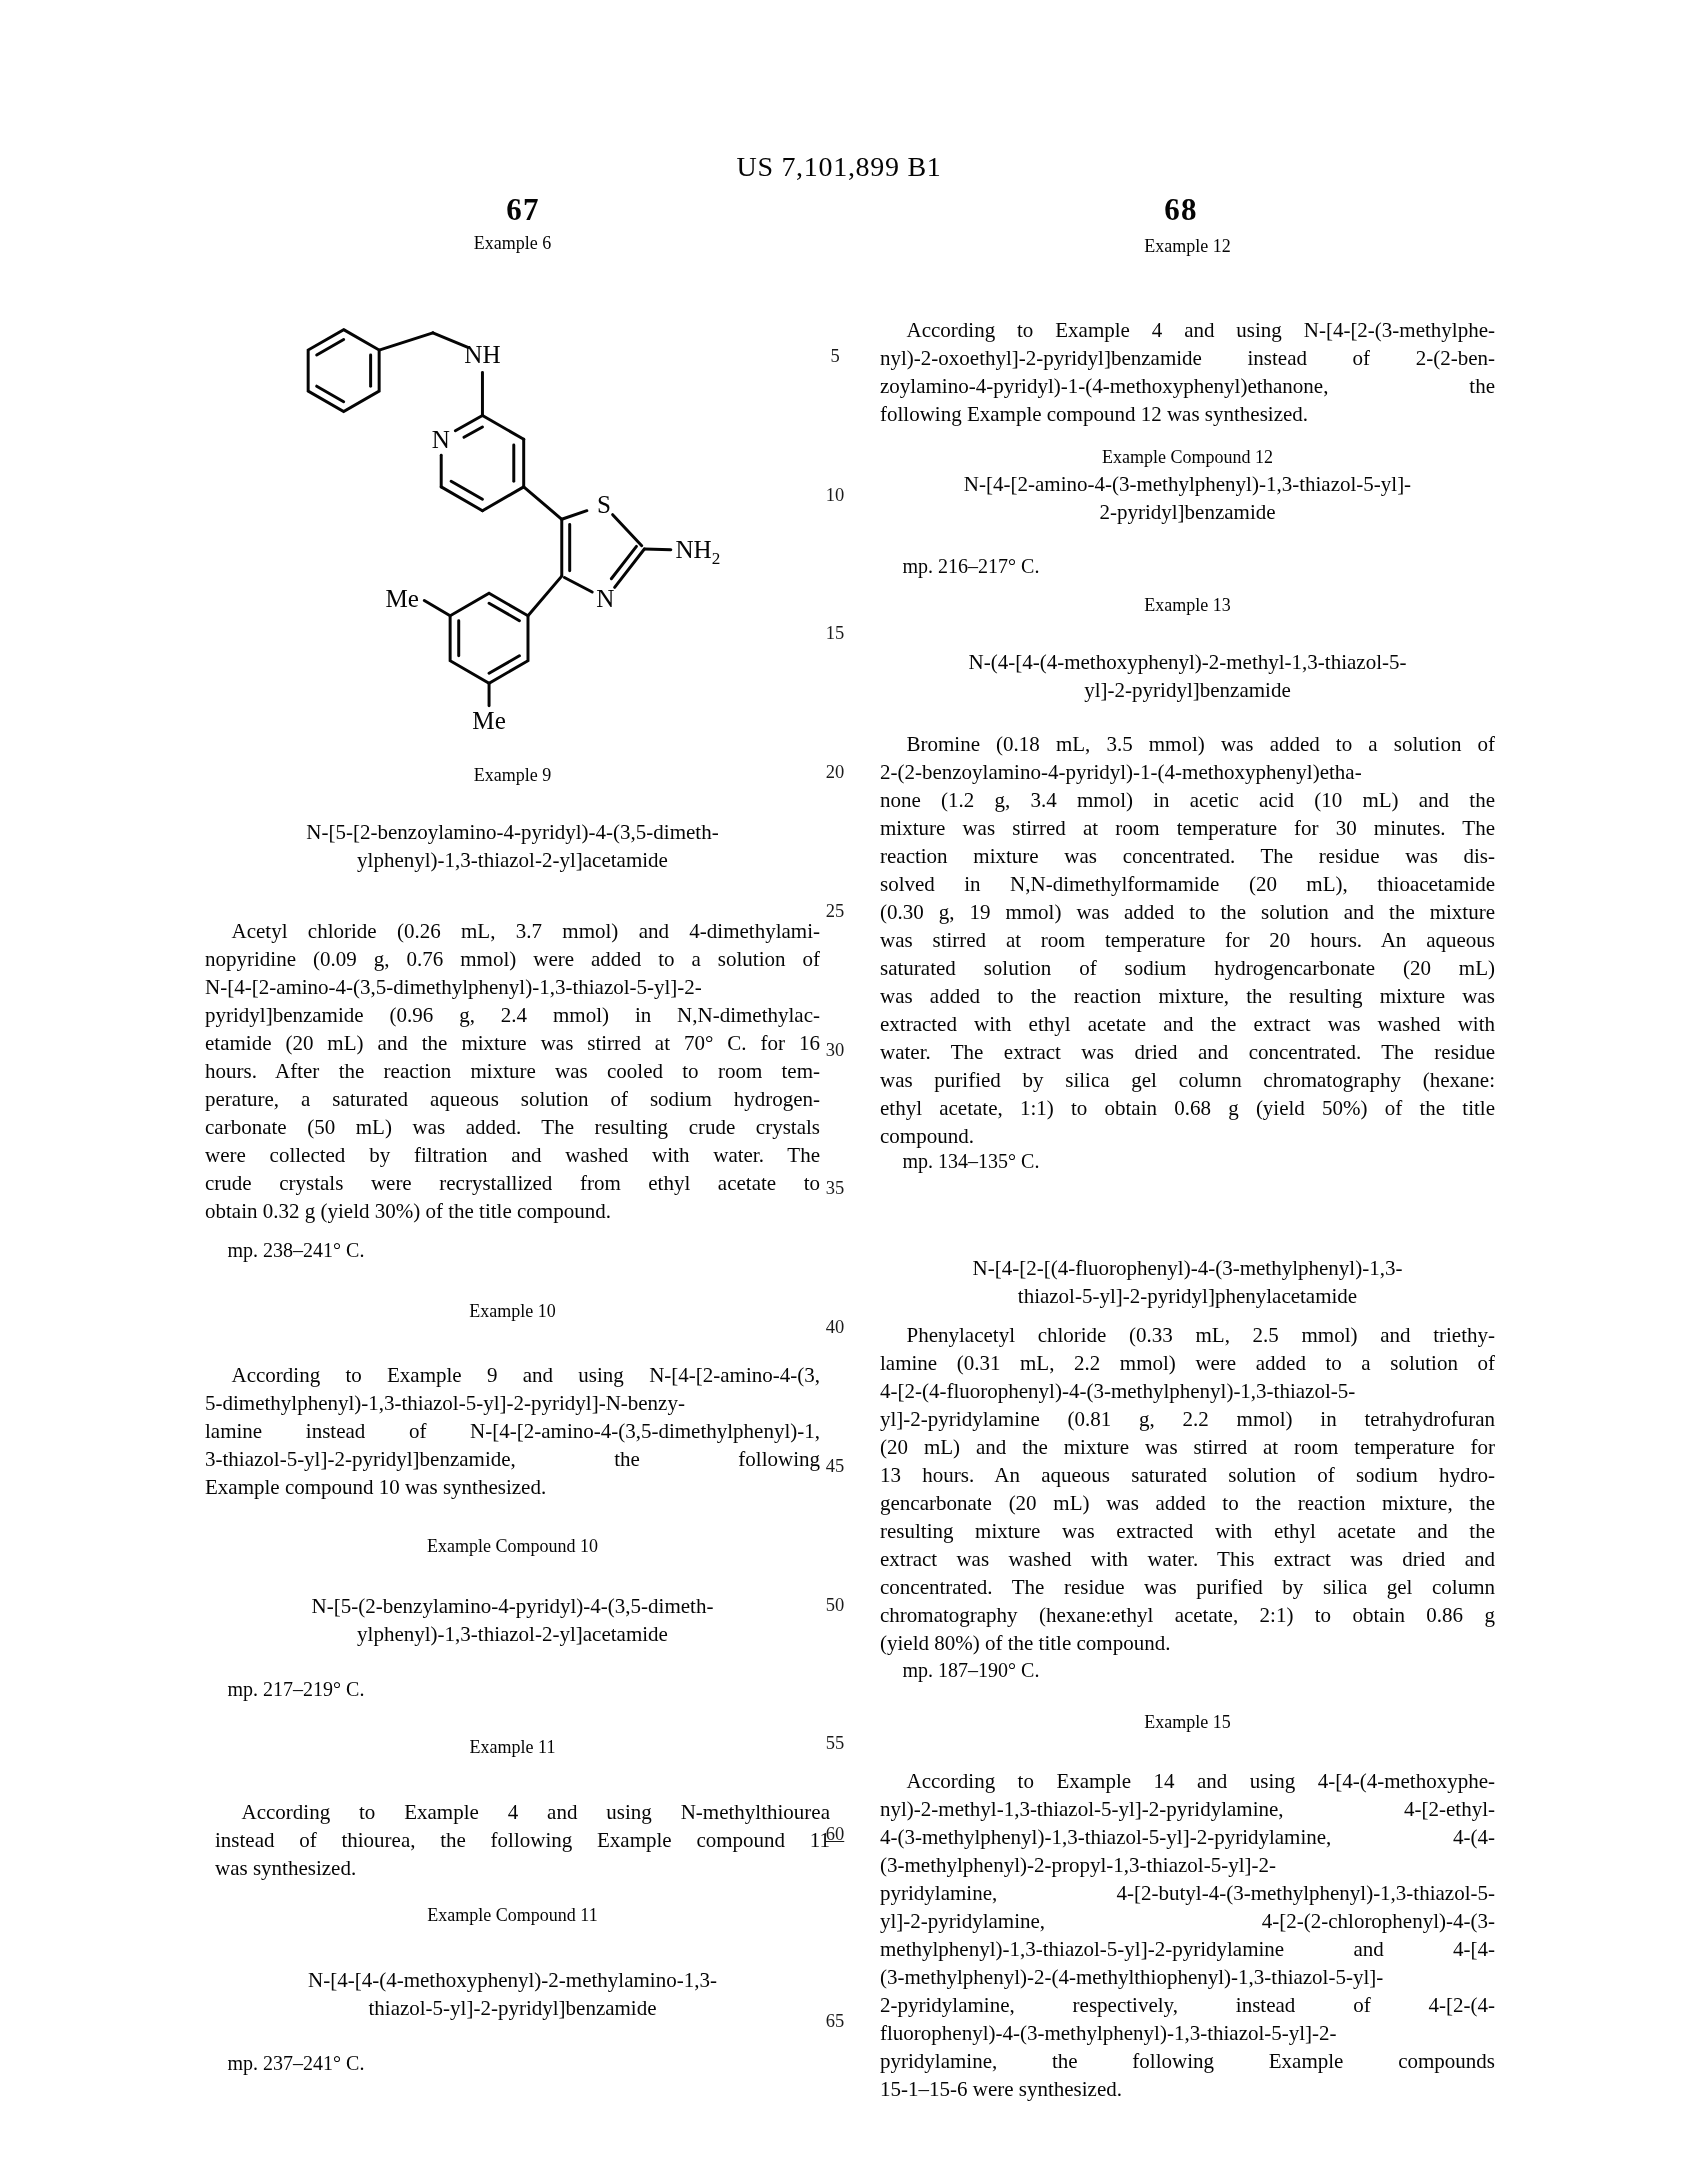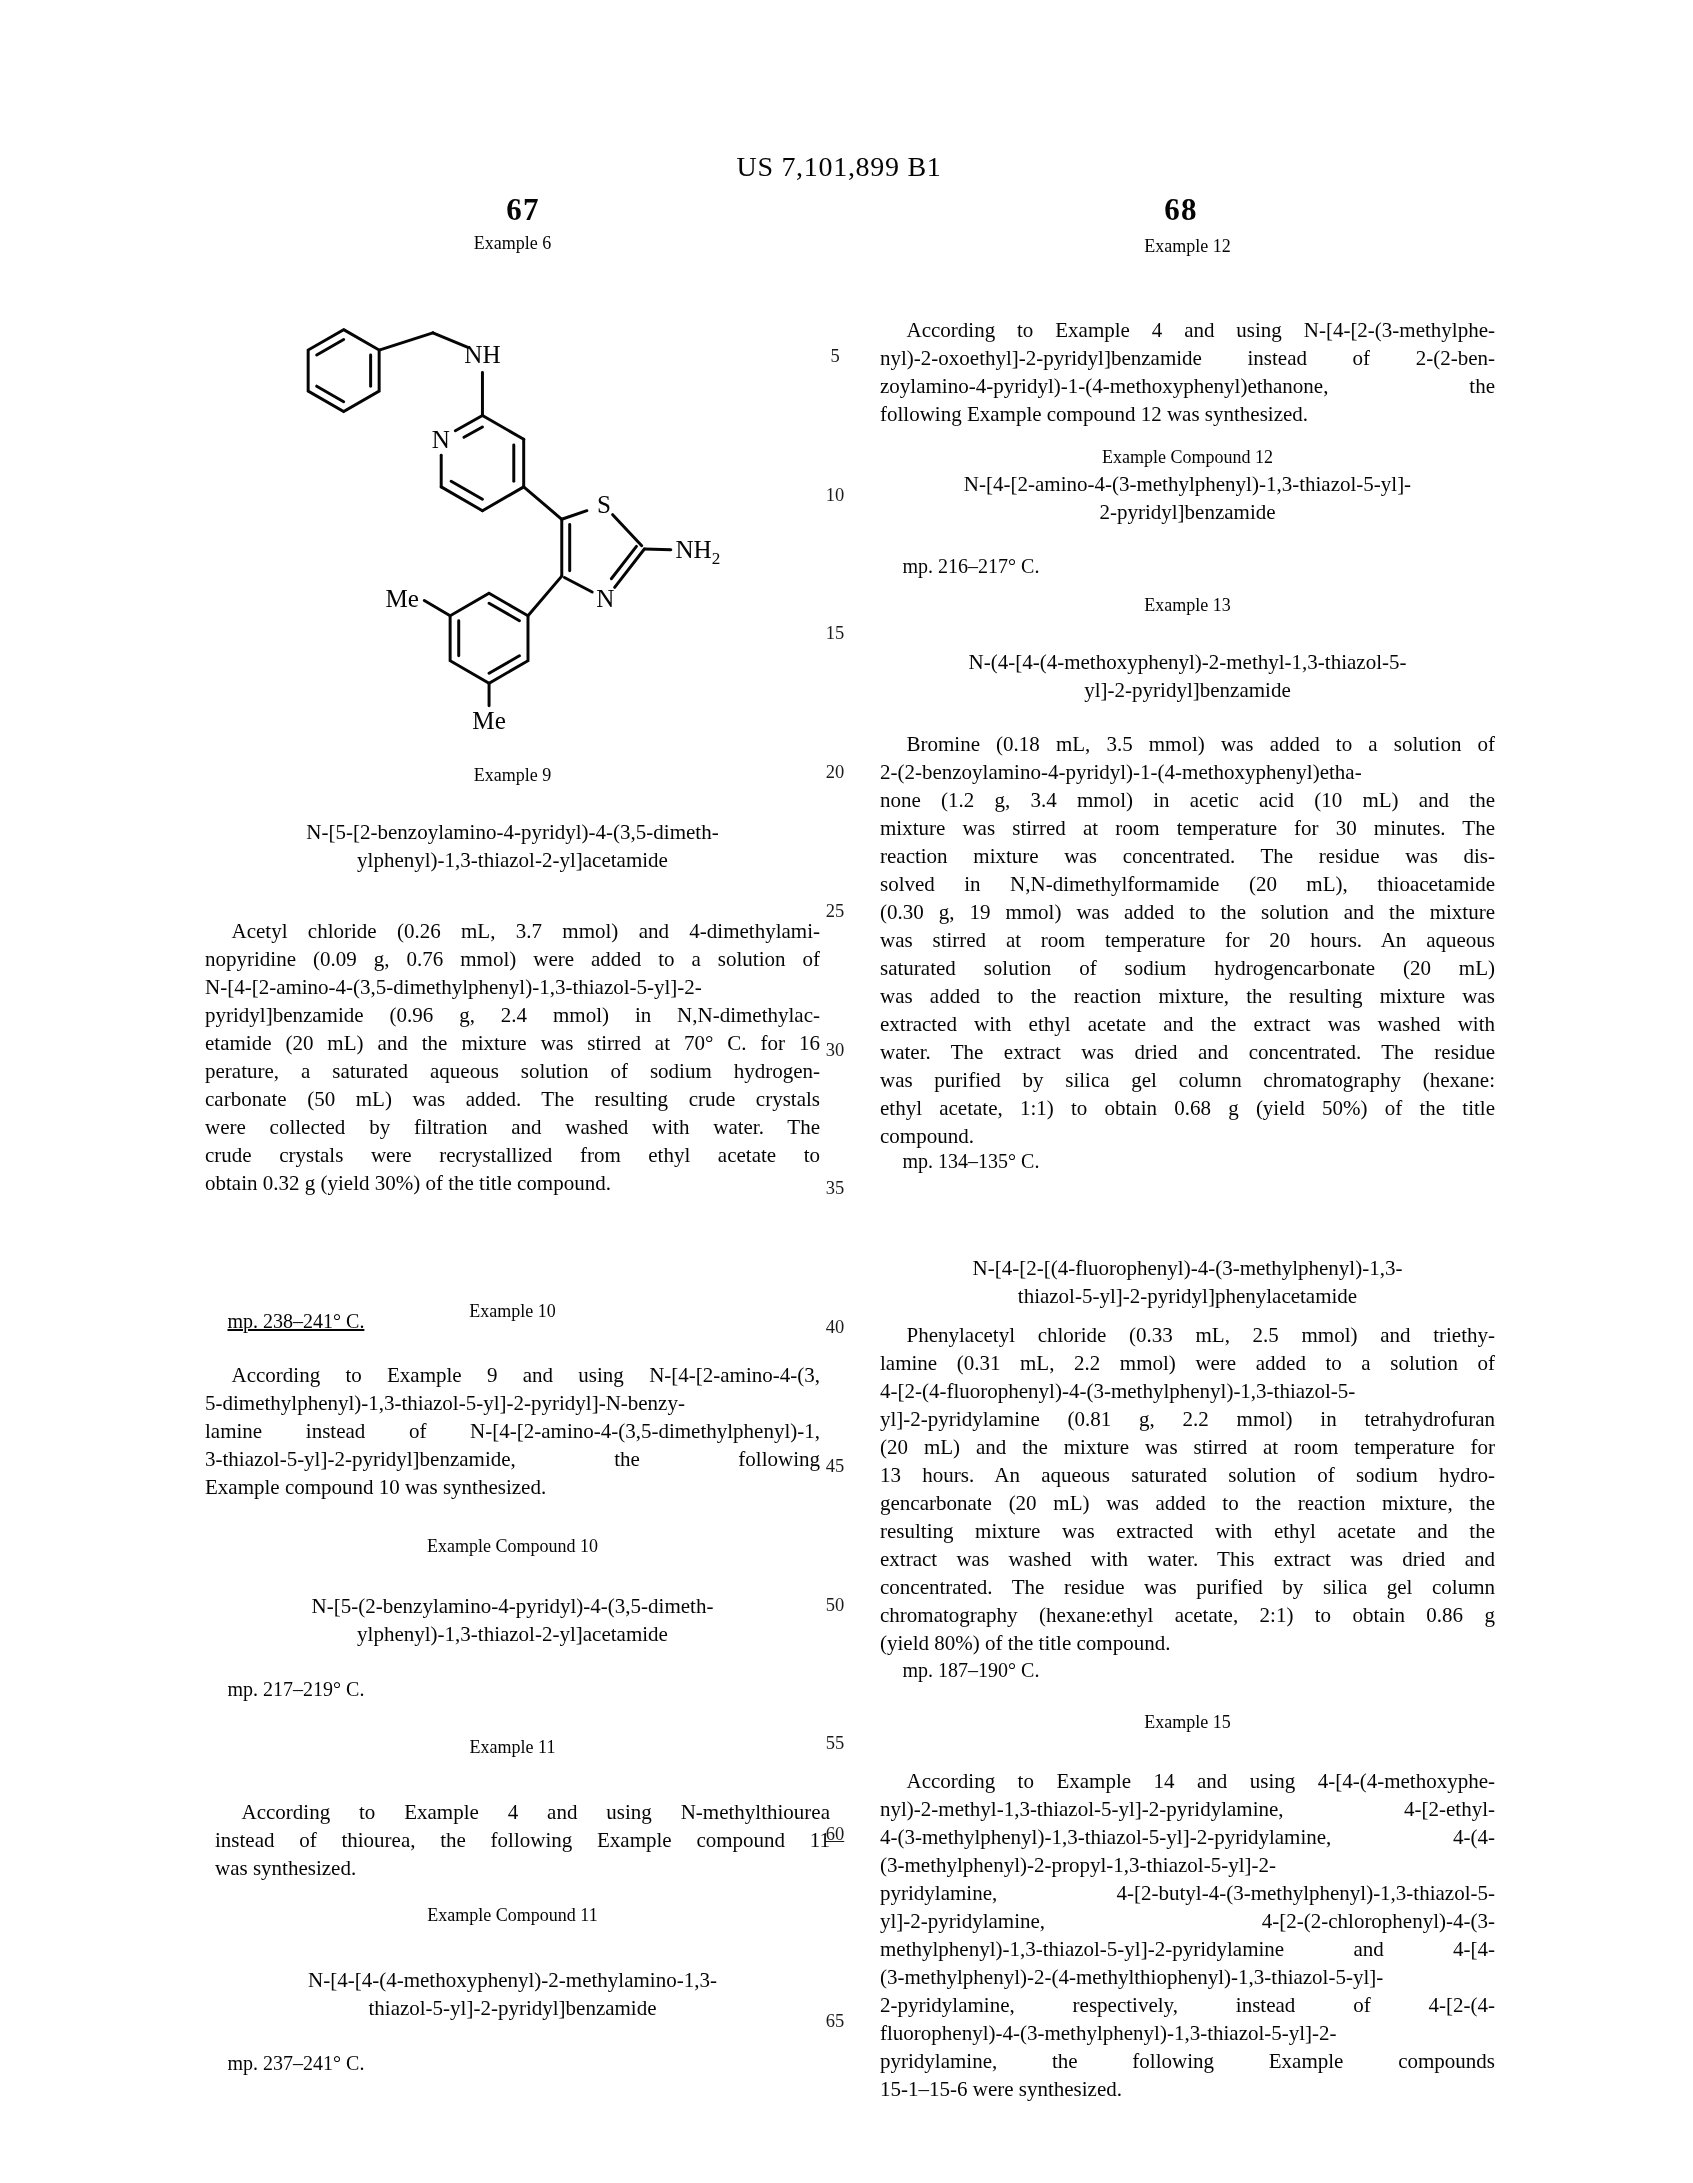--- a/index.html
+++ b/index.html
@@ -128,27 +128,28 @@
   <div class="abs cname" style="left:205px; top:818px; width:615px;">
       <div class="tline">N-[5-[2-benzoylamino-4-pyridyl)-4-(3,5-dimeth-</div>
       <div class="tline last">ylphenyl)-1,3-thiazol-2-yl]acetamide</div>
     </div>
   <div class="abs para" style="left:205px; top:917px; width:615px;">
       <div class="tline">Acetyl chloride (0.26 mL, 3.7 mmol) and 4-dimethylami-</div>
       <div class="tline">nopyridine (0.09 g, 0.76 mmol) were added to a solution of</div>
       <div class="tline">N-[4-[2-amino-4-(3,5-dimethylphenyl)-1,3-thiazol-5-yl]-2-</div>
       <div class="tline">pyridyl]benzamide (0.96 g, 2.4 mmol) in N,N-dimethylac-</div>
       <div class="tline">etamide (20 mL) and the mixture was stirred at 70° C. for 16</div>
+      <div class="tline">hours. After the reaction mixture was cooled to room tem-</div>
       <div class="tline">perature, a saturated aqueous solution of sodium hydrogen-</div>
       <div class="tline">carbonate (50 mL) was added. The resulting crude crystals</div>
       <div class="tline">were collected by filtration and washed with water. The</div>
       <div class="tline">crude crystals were recrystallized from ethyl acetate to</div>
       <div class="tline last">obtain 0.32 g (yield 30%) of the title compound.</div>
     </div>
-  <div class="abs mp" style="left:205px; top:1310px; width:615px;text-decoration:underline;">mp. 238–241° C.</div>
+  <div class="abs mp" style="left:205px; top:1239px; width:615px;">mp. 238–241° C.</div>
 
   <div class="abs heading" style="left:205px; top:1301px; width:615px;">Example 10</div>
   <div class="abs para" style="left:205px; top:1361px; width:615px;">
       <div class="tline">According to Example 9 and using N-[4-[2-amino-4-(3,</div>
       <div class="tline">5-dimethylphenyl)-1,3-thiazol-5-yl]-2-pyridyl]-N-benzy-</div>
       <div class="tline">lamine instead of N-[4-[2-amino-4-(3,5-dimethylphenyl)-1,</div>
       <div class="tline">3-thiazol-5-yl]-2-pyridyl]benzamide, the following</div>
       <div class="tline last">Example compound 10 was synthesized.</div>
     </div>
   <div class="abs heading" style="left:205px; top:1536px; width:615px;">Example Compound 10</div>

